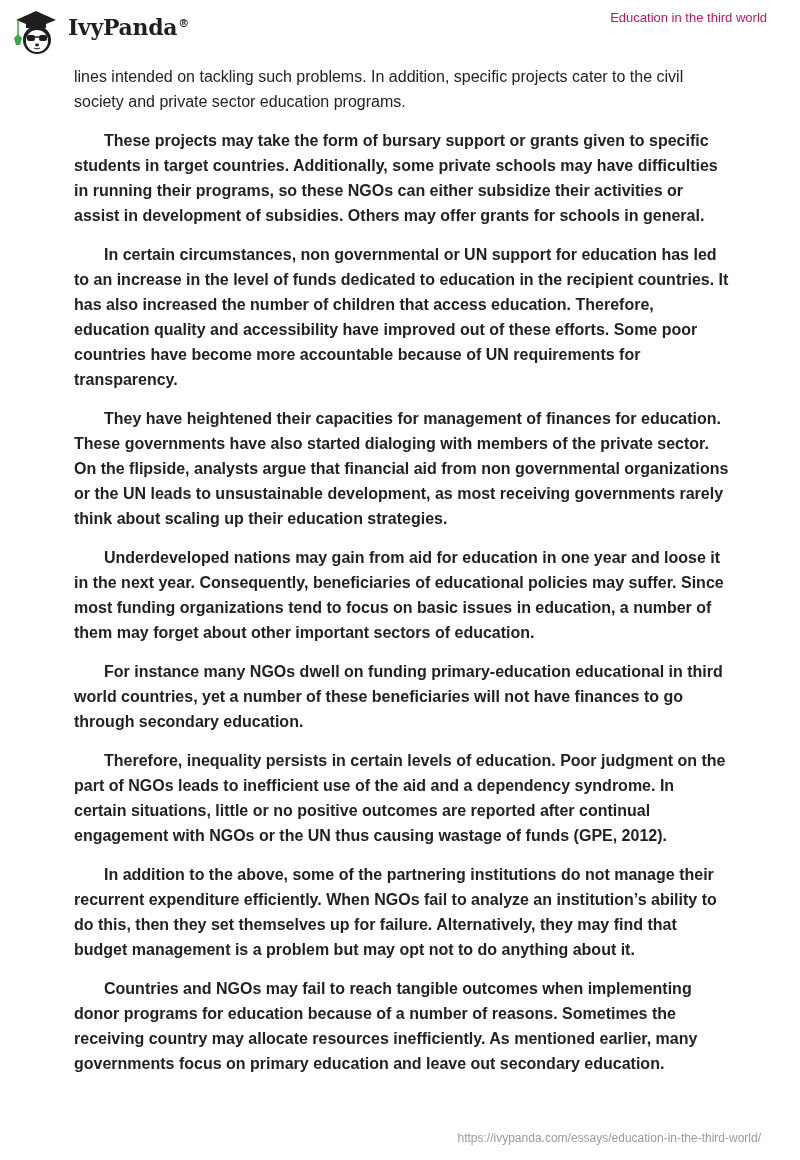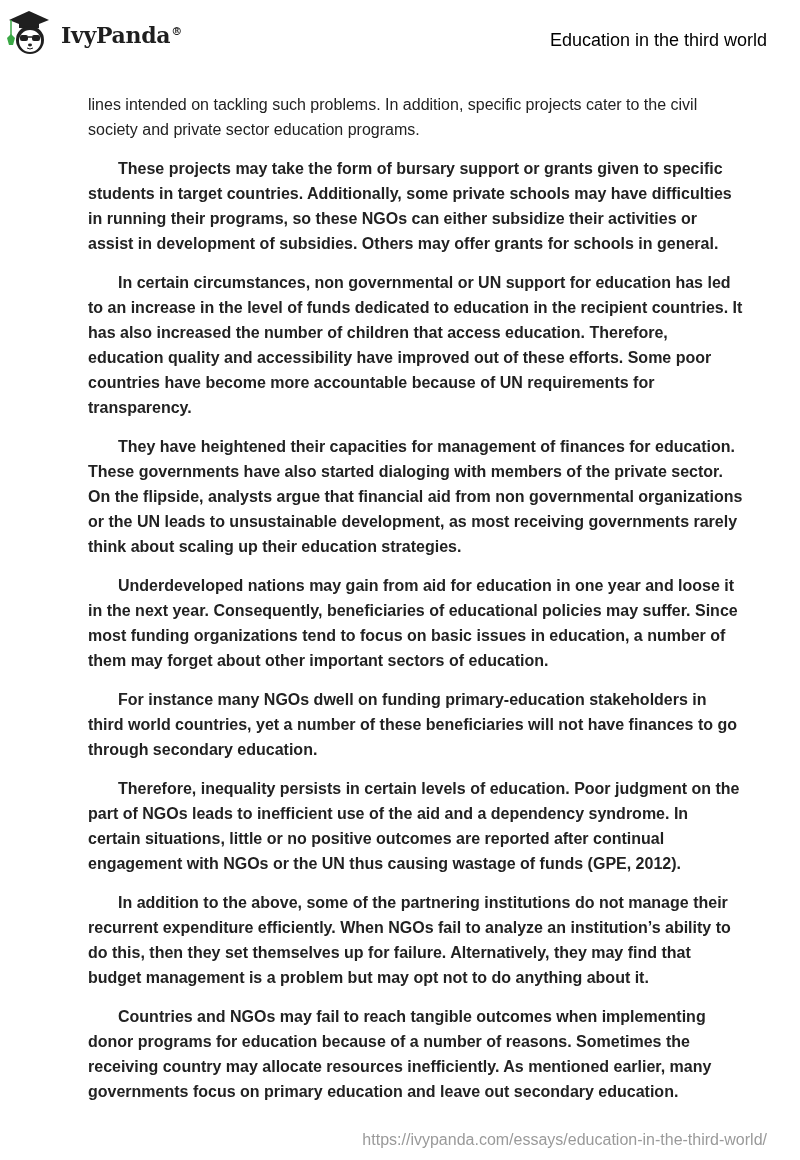--- a/index.html
+++ b/index.html
@@ -16,24 +16,24 @@
       color: #222222;
     }
     .header {
       position: absolute;
       left: 0; top: 0;
       width: 800px;
       height: 66px;
     }
     .logo {
       position: absolute;
-      left: 1px;
+      left: 8px;
       top: 8px;
       display: flex;
-      align-items: center;
+      align-items: flex-start;
     }
     .logo-mark {
       width: 56px;
       height: 48px;
       position: relative;
     }
     .logo-text {
       font-family: "DejaVu Serif", "Liberation Serif", serif;
       font-weight: bold;
       font-size: 22px;
@@ -44,47 +44,46 @@
     }
     .logo-reg {
       font-size: 11px;
       vertical-align: super;
       font-weight: bold;
       margin-left: 1px;
     }
     .doc-title {
       position: absolute;
       right: 33px;
-      top: 30px;
-      font-size: 18px;
-      color: #000000;
+      top: 10px;
+      font-size: 13px;
+      color: #be185d;
     }
     .content {
       position: absolute;
       left: 74px;
-      top: 92px;
+      top: 64px;
       width: 656px;
-      margin-left: 14px;
     }
     .content p {
       margin: 0 0 14px 0;
       font-size: 16px;
       line-height: 25px;
       color: #222222;
       text-indent: 0;
     }
     .content p.indent {
       text-indent: 30px;
       font-weight: bold;
     }
     .footer-url {
       position: absolute;
-      right: 33px;
+      right: 39px;
       top: 1131px;
-      font-size: 16px;
+      font-size: 12px;
       color: #9a9a9a;
     }
   </style>
 </head>
 <body>
 
 <div class="header">
   <div class="logo">
     <span class="logo-mark">
       <svg width="56" height="48" viewBox="0 0 56 48">
@@ -110,19 +109,19 @@
   </div>
   <div class="doc-title">Education in the third world</div>
 </div>
 
 <div class="content">
   <p>lines intended on tackling such problems. In addition, specific projects cater to the civil society and private sector education programs.</p>
   <p class="indent">These projects may take the form of bursary support or grants given to specific students in target countries. Additionally, some private schools may have difficulties in running their programs, so these NGOs can either subsidize their activities or assist in development of subsidies. Others may offer grants for schools in general.</p>
   <p class="indent">In certain circumstances, non governmental or UN support for education has led to an increase in the level of funds dedicated to education in the recipient countries. It has also increased the number of children that access education. Therefore, education quality and accessibility have improved out of these efforts. Some poor countries have become more accountable because of UN requirements for transparency.</p>
   <p class="indent">They have heightened their capacities for management of finances for education. These governments have also started dialoging with members of the private sector. On the flipside, analysts argue that financial aid from non governmental organizations or the UN leads to unsustainable development, as most receiving governments rarely think about scaling up their education strategies.</p>
   <p class="indent">Underdeveloped nations may gain from aid for education in one year and loose it in the next year. Consequently, beneficiaries of educational policies may suffer. Since most funding organizations tend to focus on basic issues in education, a number of them may forget about other important sectors of education.</p>
-  <p class="indent">For instance many NGOs dwell on funding primary-education stakeholders in third world countries, yet a number of these beneficiaries will not have finances to go through secondary education.</p>
+  <p class="indent">For instance many NGOs dwell on funding primary-education educational in third world countries, yet a number of these beneficiaries will not have finances to go through secondary education.</p>
   <p class="indent">Therefore, inequality persists in certain levels of education. Poor judgment on the part of NGOs leads to inefficient use of the aid and a dependency syndrome. In certain situations, little or no positive outcomes are reported after continual engagement with NGOs or the UN thus causing wastage of funds (GPE, 2012).</p>
   <p class="indent">In addition to the above, some of the partnering institutions do not manage their recurrent expenditure efficiently. When NGOs fail to analyze an institution’s ability to do this, then they set themselves up for failure. Alternatively, they may find that budget management is a problem but may opt not to do anything about it.</p>
   <p class="indent">Countries and NGOs may fail to reach tangible outcomes when implementing donor programs for education because of a number of reasons. Sometimes the receiving country may allocate resources inefficiently. As mentioned earlier, many governments focus on primary education and leave out secondary education.</p>
 </div>
 
 <div class="footer-url">https://ivypanda.com/essays/education-in-the-third-world/</div>
 
 </body></html>

